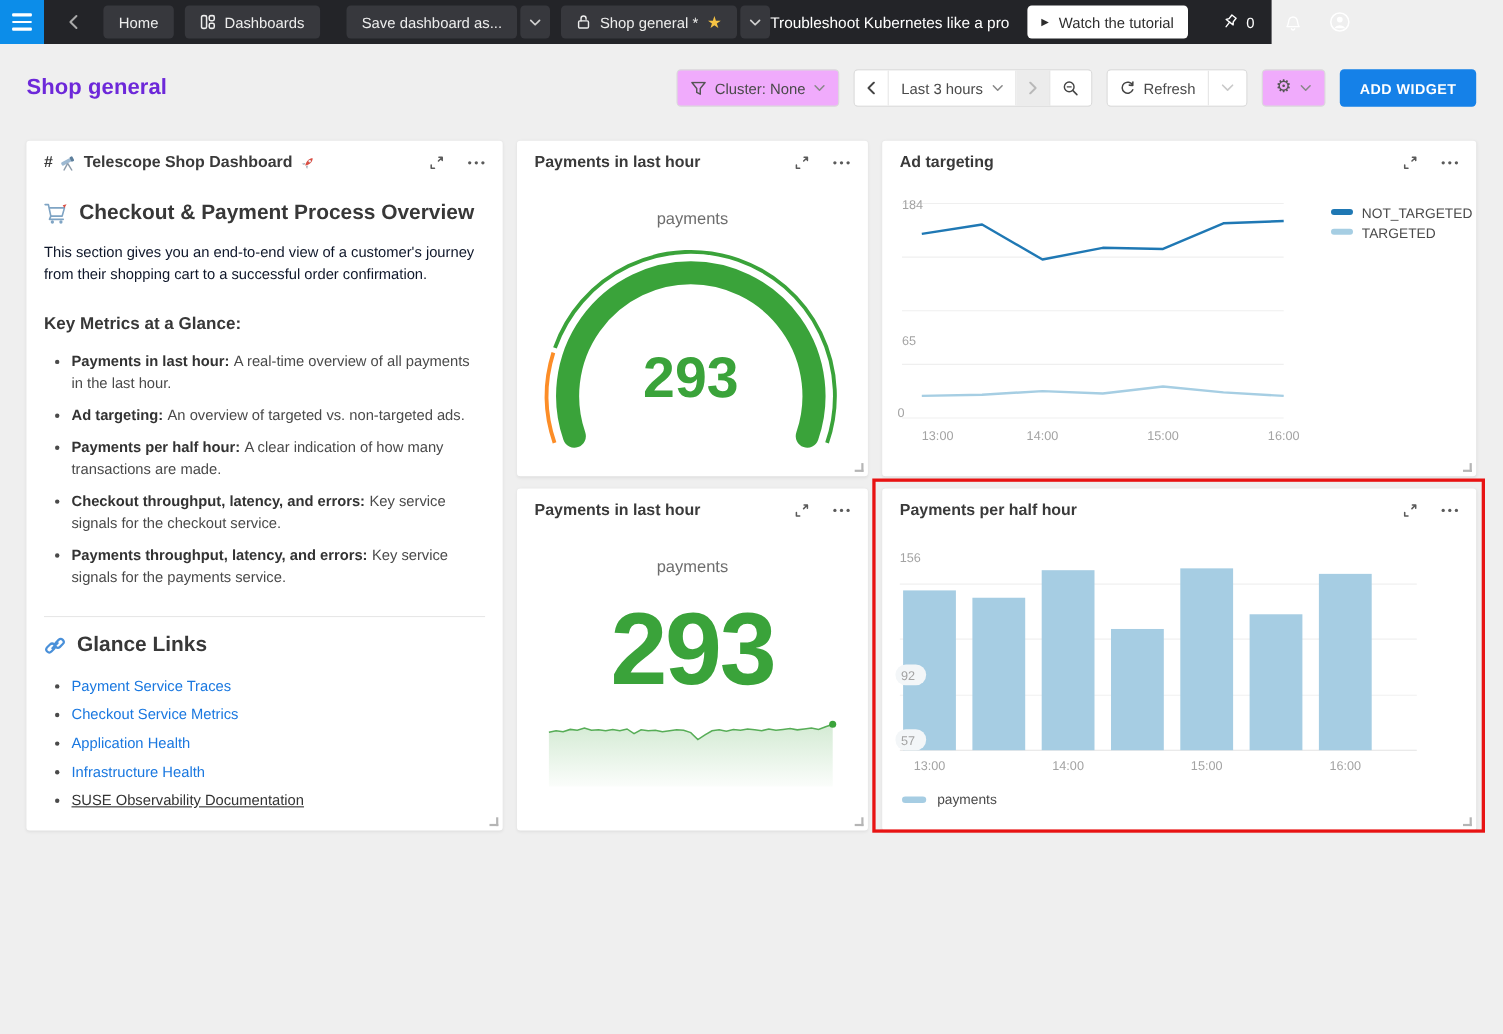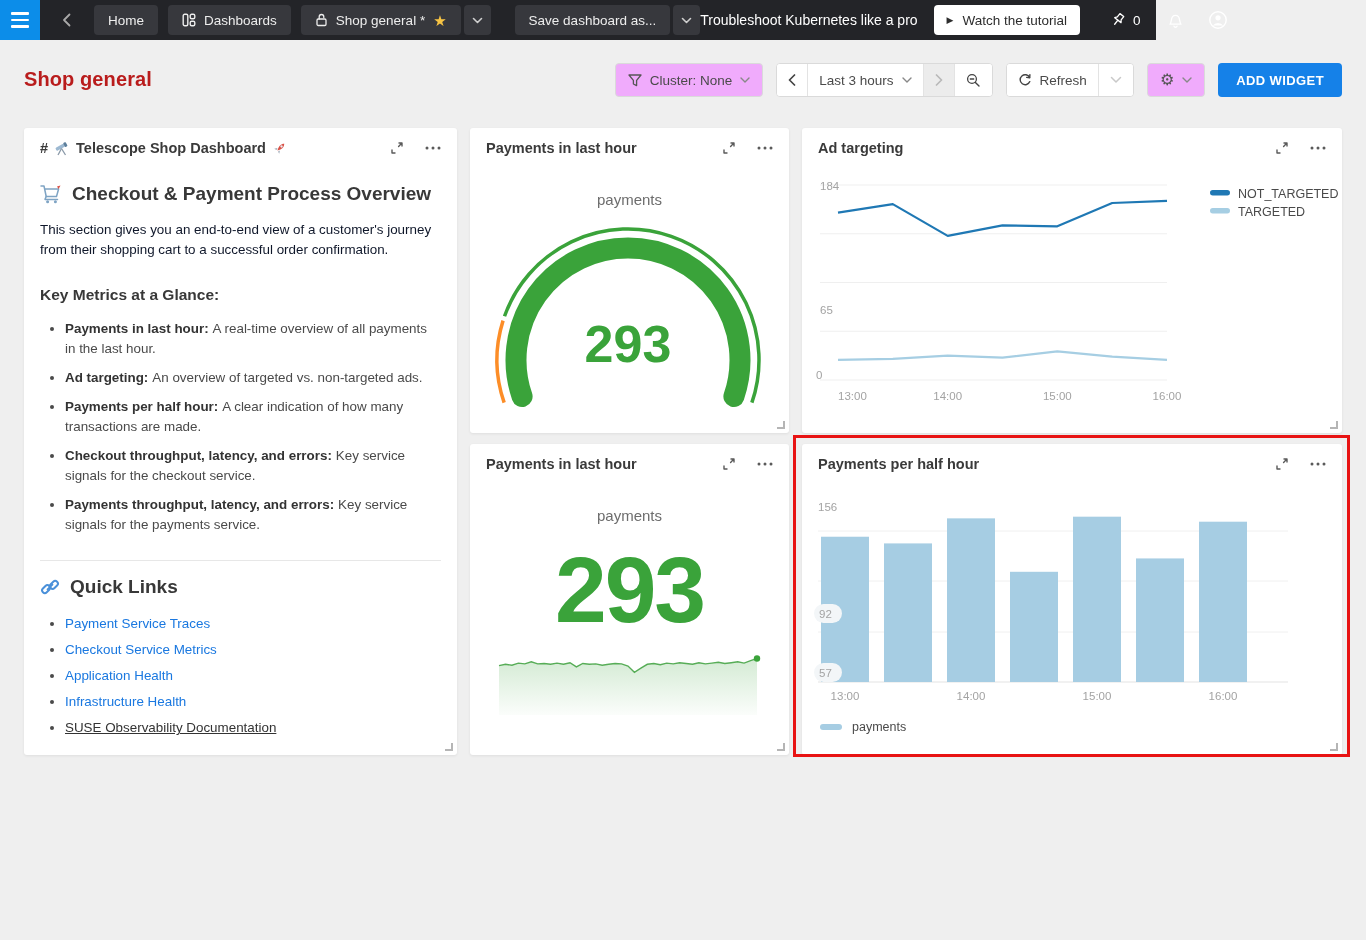--- a/index.html
+++ b/index.html
@@ -39,21 +39,21 @@
     height:30px; background:#fff; border-radius:4px; color:#2d2d2d;
     display:inline-flex; align-items:center; gap:9px; padding:0 13px;
     font-size:13.5px; cursor:pointer; white-space:nowrap;
   }
   .watch-btn .play { font-size:9px; color:#2d2d2d; }
   .pin-wrap { display:flex; align-items:center; gap:7px; margin-left:30px; color:#fff; font-size:13.5px; cursor:pointer; }
   .bell-wrap { margin-left:26px; cursor:pointer; display:flex; }
   .avatar-wrap { margin-left:24px; margin-right:14px; cursor:pointer; display:flex; }
 
   
-  .page-title { position:absolute; left:24px; top:68px; font-size:20px; font-weight:700; color:#b91c1c; letter-spacing:.1px; }
+  .page-title { position:absolute; left:24px; top:68px; font-size:20px; font-weight:700; color:#6d28d9; letter-spacing:.1px; }
   .toolbar { position:absolute; top:63px; right:24px; display:flex; gap:13px; align-items:center; }
   .tb-btn, .tb-seg {
     height:34px; background:#f0abfc; border:1px solid #dadada; border-radius:4px;
     display:inline-flex; align-items:center; gap:8px; padding:0 12px;
     font-size:13.5px; color:#4a4a4a; cursor:pointer; white-space:nowrap;
   }
   .tb-group { display:inline-flex; height:34px; border:1px solid #dadada; border-radius:4px; background:#fff; overflow:hidden; }
   .tb-group .seg {
     display:inline-flex; align-items:center; gap:8px; padding:0 11px;
     font-size:13.5px; color:#4a4a4a; cursor:pointer; border-right:1px solid #e3e3e3; background:#fff;
@@ -135,38 +135,38 @@
   <div class="nav-group">
     <div class="nav-btn">
       <svg width="14" height="14" viewBox="0 0 14 14">
         <rect x="1.2" y="1.2" width="4.6" height="11.6" rx="1.5" fill="none" stroke="#ededed" stroke-width="1.4"></rect>
         <rect x="8.2" y="1.2" width="4.6" height="4.6" rx="1.5" fill="none" stroke="#ededed" stroke-width="1.4"></rect>
         <rect x="8.2" y="8.2" width="4.6" height="4.6" rx="1.5" fill="none" stroke="#ededed" stroke-width="1.4"></rect>
       </svg>
       <span>Dashboards</span>
     </div>
   </div>
+  <div class="nav-group" style="margin-left:24px;">
+    <div class="nav-btn">
+      <span>Save dashboard as...</span>
+    </div>
+    <div class="nav-btn sm">
+      <svg width="11" height="7" viewBox="0 0 11 7">
+        <path d="M1.5 1.5 L5.5 5.5 L9.5 1.5" fill="none" stroke="#cfcfcf" stroke-width="1.6" stroke-linecap="round" stroke-linejoin="round"></path>
+      </svg>
+    </div>
+  </div>
   <div class="nav-group">
     <div class="nav-btn">
       <svg width="13" height="14" viewBox="0 0 13 14">
         <rect x="2" y="6" width="9" height="6.5" rx="1.2" fill="none" stroke="#ededed" stroke-width="1.3"></rect>
         <path d="M4.2 6 V3.8 a2.3 2.3 0 0 1 4.6 0 V4.6" fill="none" stroke="#ededed" stroke-width="1.3" stroke-linecap="round"></path>
       </svg>
       <span>Shop general *</span>
       <span class="star">★</span>
-    </div>
-    <div class="nav-btn sm">
-      <svg width="11" height="7" viewBox="0 0 11 7">
-        <path d="M1.5 1.5 L5.5 5.5 L9.5 1.5" fill="none" stroke="#cfcfcf" stroke-width="1.6" stroke-linecap="round" stroke-linejoin="round"></path>
-      </svg>
-    </div>
-  </div>
-  <div class="nav-group" style="margin-left:24px;">
-    <div class="nav-btn">
-      <span>Save dashboard as...</span>
     </div>
     <div class="nav-btn sm">
       <svg width="11" height="7" viewBox="0 0 11 7">
         <path d="M1.5 1.5 L5.5 5.5 L9.5 1.5" fill="none" stroke="#cfcfcf" stroke-width="1.6" stroke-linecap="round" stroke-linejoin="round"></path>
       </svg>
     </div>
   </div>
   <div class="spacer"></div>
   <div class="promo">Troubleshoot Kubernetes like a pro</div>
   <div class="watch-btn">
@@ -321,21 +321,21 @@
     </ul>
     <hr class="md-hr">
     <div class="md-h2">
       <svg width="20" height="20" viewBox="0 0 20 20">
         <g stroke="#4a90d9" stroke-width="2" fill="none" stroke-linecap="round">
           <rect x="1.6" y="9.4" width="9" height="5.4" rx="2.7" transform="rotate(-45 6.1 12.1)"></rect>
           <rect x="9.4" y="5.2" width="9" height="5.4" rx="2.7" transform="rotate(-45 13.9 7.9)"></rect>
           <line x1="7.6" y1="12.4" x2="12.4" y2="7.6"></line>
         </g>
       </svg>
-      <span>Quick Links</span>
+      <span>Glance Links</span>
     </div>
     <ul class="links">
       <li><a class="lnk-blue">Payment Service Traces</a></li>
       <li><a class="lnk-blue">Checkout Service Metrics</a></li>
       <li><a class="lnk-blue">Application Health</a></li>
       <li><a class="lnk-blue">Infrastructure Health</a></li>
       <li><a class="lnk-dark">SUSE Observability Documentation</a></li>
     </ul>
   </div>
   <div class="resize-handle"></div>

